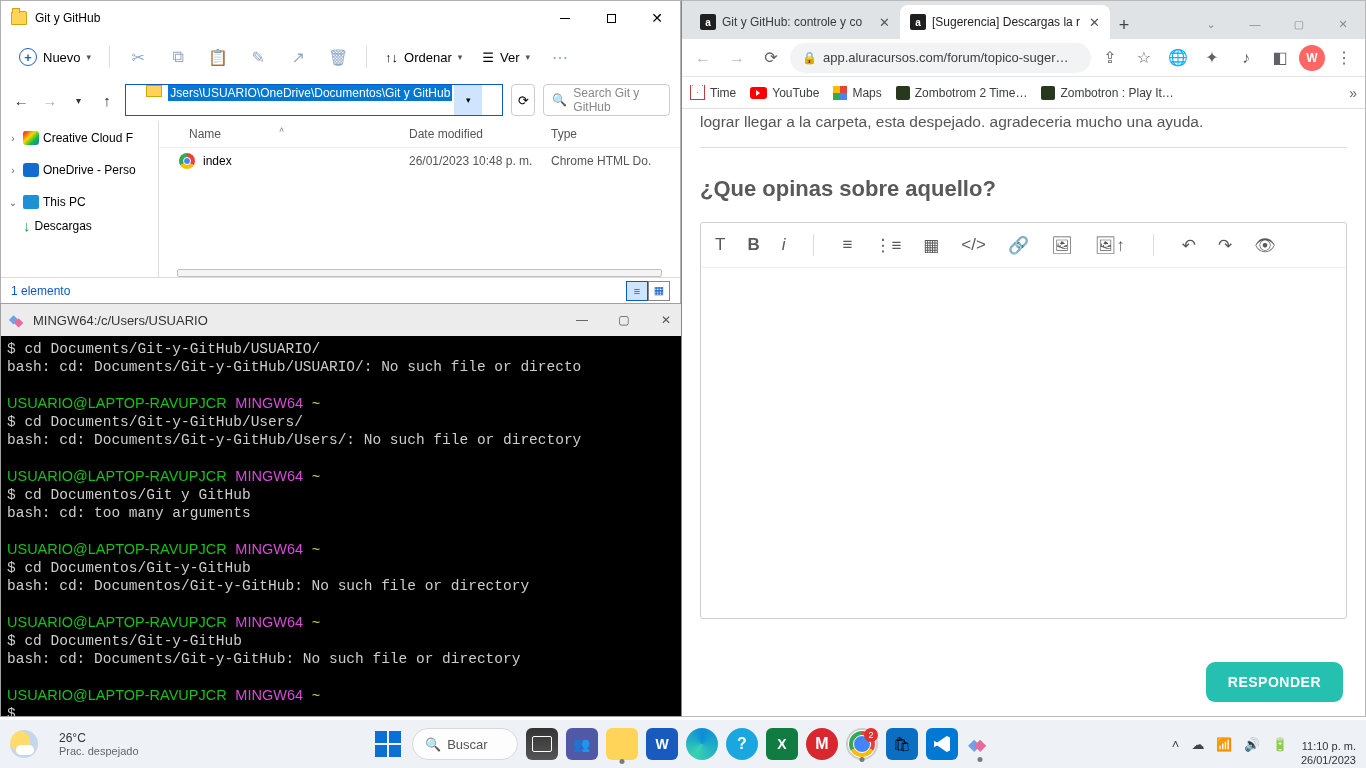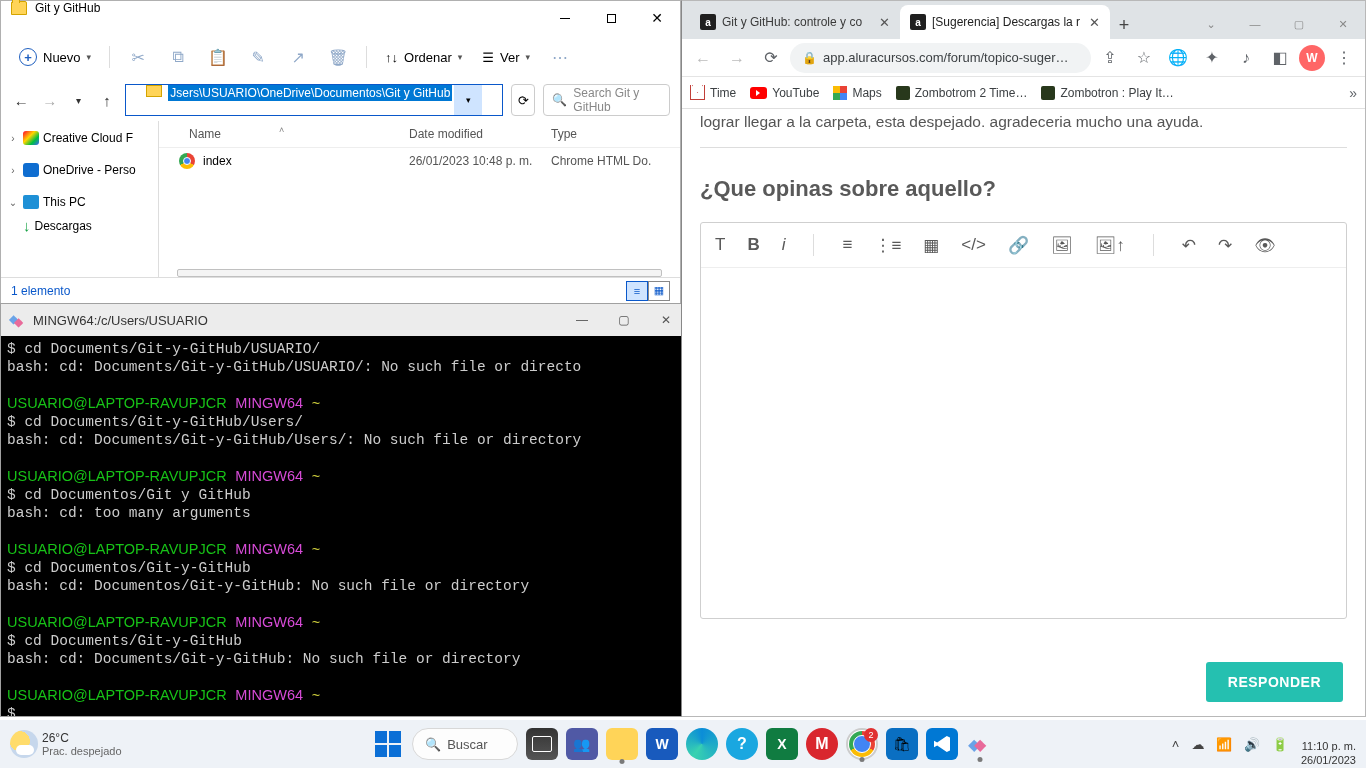--- a/index.html
+++ b/index.html
@@ -1,20 +1,20 @@
 <!DOCTYPE html>
 <html><head>
 <meta charset="utf-8">
 <style>
 * { margin:0; padding:0; box-sizing:border-box; font-family:"Segoe UI",Arial,sans-serif; }
 body { width:1366px; height:768px; background:#fff; overflow:hidden; position:relative; }
 
 
 #explorer { position:absolute; left:0; top:0; width:681px; height:303px; background:#fff; border:1px solid #b0b0b0; border-bottom:none; display:flex; flex-direction:column; }
-.ex-titlebar { height:34px; display:flex; padding-left:10px; background:#fff; }
+.ex-titlebar { height:34px; display:flex; align-items:center; padding-left:10px; background:#fff; }
 .ex-titlebar .folder-ic { width:16px; height:14px; background:#ffd458; border:1px solid #d4a400; border-radius:2px 2px 0 0; position:relative; margin-right:8px; }
 .ex-titlebar .folder-ic::before { content:""; position:absolute; top:-4px; left:0; width:6px; height:4px; background:#ffd458; border:1px solid #d4a400; border-bottom:none; }
 .ex-titlebar .title { font-size:12px; }
 .ex-titlebar .gap { flex:1; }
 .win-btn { width:46px; height:34px; display:flex; align-items:center; justify-content:center; font-size:11px; color:#000; }
 .min-ic { width:10px; height:1px; background:#000; }
 .max-ic { width:9px; height:9px; border:1px solid #000; }
 .close-ic { font-size:14px; }
 
 .ex-toolbar { height:44px; display:flex; align-items:center; padding:0 10px; gap:4px; }
@@ -106,25 +106,25 @@
 .bm-more{margin-left:auto;font-size:14px;color:#5f6368;}
 
 .cr-page { flex:1; overflow:hidden; padding:0 18px; color:#555; position:relative; }
 .frag-text { font-size:15.5px; padding:4px 0 16px 0; border-bottom:1px solid #ddd; }
 .q-title { font-size:22px; font-weight:600; color:#595959; margin:28px 0 20px 0; }
 .editor-box { border:1px solid #cfcfcf; border-radius:3px; }
 .ed-toolbar { height:45px; display:flex; align-items:center; padding:0 14px; gap:22px; color:#595959; font-size:17px; border-bottom:1px solid #eee; }
 .ed-sep { width:1px; height:22px; background:#ddd; margin:0 6px; }
 .ed-body { height:350px; }
 
-.respond-btn { position:absolute; bottom:14px; right:22px; background:#25c0b0; color:#fff; font-size:14px; font-weight:600; padding:12px 22px; border-radius:3px; letter-spacing:.5px; }
+.respond-btn { position:absolute; bottom:14px; right:22px; background:#25c0b0; color:#fff; font-size:14px; font-weight:600; padding:12px 22px; border-radius:9px; letter-spacing:.5px; }
 
 
 #taskbar { position:absolute; left:0; bottom:0; width:1366px; height:48px; background:#eef2f7; display:flex; align-items:center; padding:0 10px; }
-.weather { display:flex; align-items:center; gap:4px; font-size:12px; color:#333; }
+.weather { display:flex; align-items:center; gap:21px; font-size:12px; color:#333; }
 .weather-ic { width:28px; height:28px; border-radius:50%; background:radial-gradient(circle at 35% 40%,#ffdc6c 40%,transparent 41%),#c6d7ec; position:relative; }
 .weather-ic::after{content:"";position:absolute;bottom:3px;left:6px;width:18px;height:10px;background:#fff;border-radius:6px;}
 .tb-center { position:absolute; left:50%; transform:translateX(-50%); display:flex; align-items:center; gap:8px; }
 .start { width:26px; height:26px; display:grid; grid-template:1fr 1fr/1fr 1fr; gap:2px; }
 .start span{background:#0b6fd6;}
 .search-pill { width:106px; height:32px; background:#fdfdfd; border:1px solid #d8d8d8; border-radius:16px; display:flex; align-items:center; padding:0 12px; gap:6px; font-size:13px; color:#555; }
 .tb-app { width:32px; height:32px; border-radius:6px; display:flex; align-items:center; justify-content:center; position:relative; }
 .tb-app .dot{position:absolute;bottom:-4px;left:50%;transform:translateX(-50%);width:5px;height:5px;background:#7a7a7a;border-radius:50%;}
 .tb-app .badge{position:absolute;top:-2px;right:-2px;background:#e03030;color:#fff;font-size:9px;border-radius:50%;width:14px;height:14px;display:flex;align-items:center;justify-content:center;}
 .a-tv{background:linear-gradient(#333,#555);}

